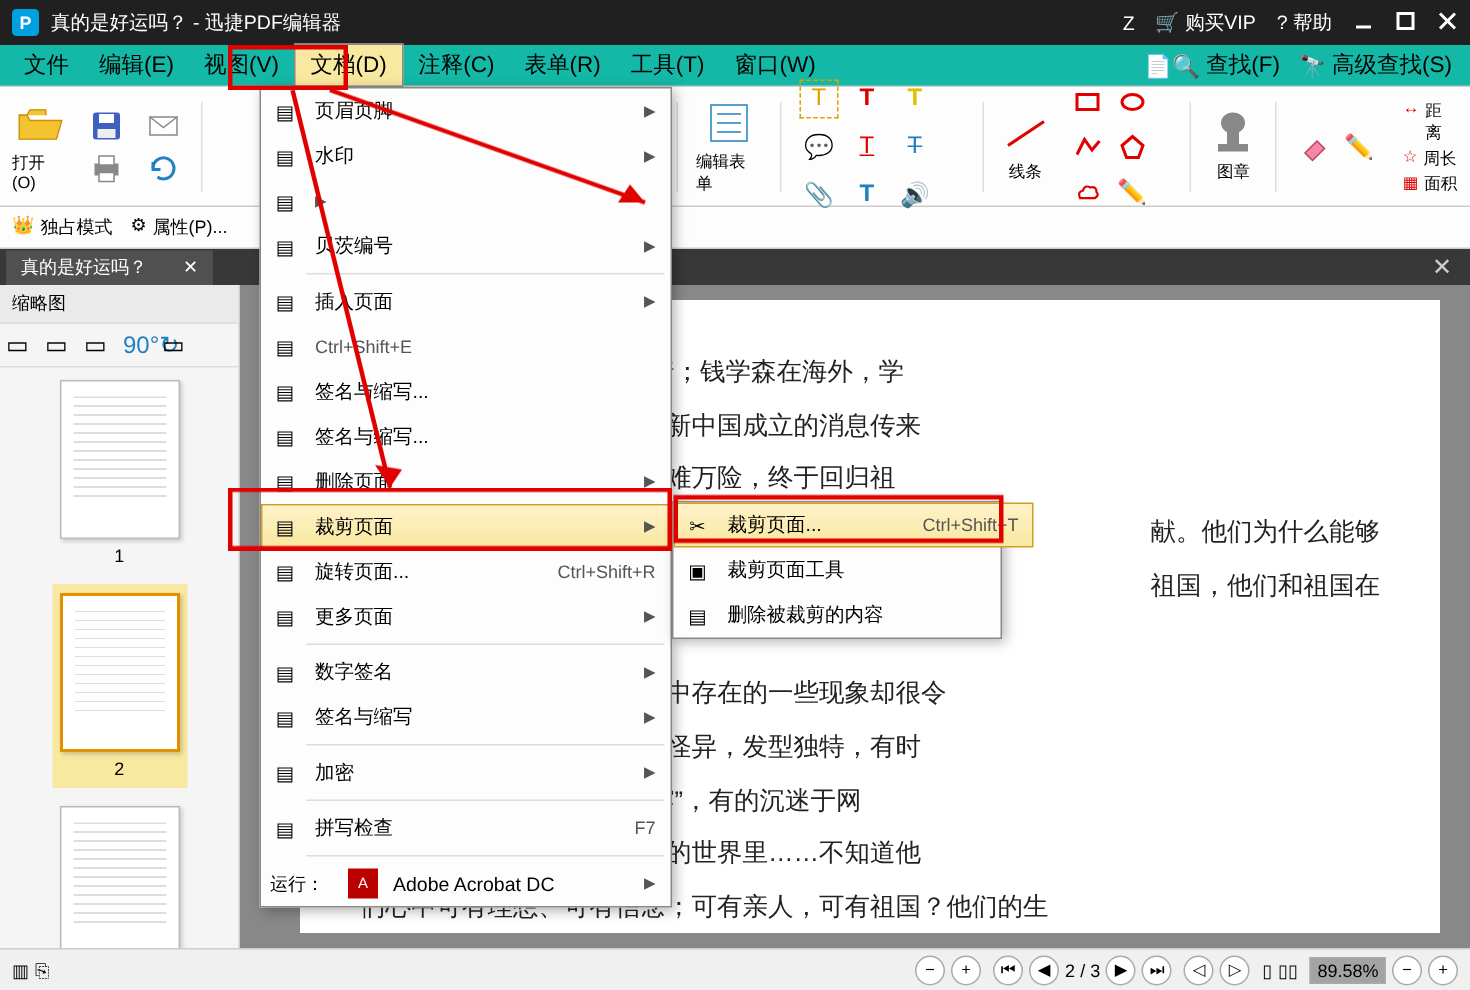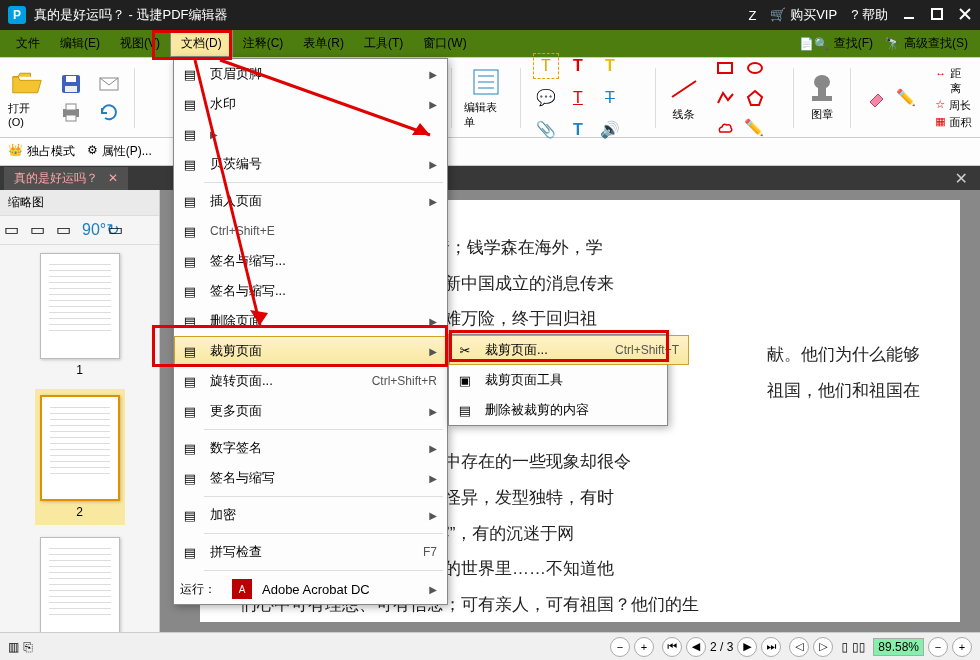--- a/index.html
+++ b/index.html
@@ -4,52 +4,52 @@
 <style>
 * { box-sizing: border-box; margin: 0; padding: 0; font-family: "Microsoft YaHei", sans-serif; }
 body { width: 980px; height: 660px; background: #f0f0f0; overflow: hidden; position: relative; }
 .titlebar { height: 30px; background: #202020; color: #fff; display: flex; align-items: center; padding: 0 8px; font-size: 13px; }
 .titlebar .logo { width: 18px; height: 18px; background: #00a0e0; border-radius: 3px; margin-right: 8px; display: flex; align-items: center; justify-content: center; color: #fff; font-weight: bold; font-size: 12px; }
 .titlebar .title { flex: 1; }
 .titlebar .right { display: flex; align-items: center; gap: 14px; }
 .titlebar .right span { cursor: pointer; }
 .globe { width: 16px; height: 16px; border-radius: 50%; background: radial-gradient(circle at 30% 30%, #ccc, #888); }
 .winbtn { width: 14px; height: 14px; display: inline-block; }
-.menubar { height: 28px; background: #4d7c0f; border-bottom: 1px solid #ccc; display: flex; align-items: center; padding: 0 6px; font-size: 12px; }
+.menubar { height: 28px; background: #14b8a6; border-bottom: 1px solid #ccc; display: flex; align-items: center; padding: 0 6px; font-size: 15px; }
 .menubar .item { padding: 4px 10px; cursor: pointer; }
 .menubar .item.active { border: 1px solid #888; background: #f8e8a0; }
 .menubar .spacer { flex: 1; }
 .menubar .right-item { display: flex; align-items: center; gap: 4px; padding: 2px 6px; cursor: pointer; }
 .ribbon { height: 80px; background: #fdfdfd; border-bottom: 1px solid #ccc; display: flex; align-items: center; padding: 4px 8px; gap: 12px; }
 .tool { display: flex; flex-direction: column; align-items: center; font-size: 11px; gap: 2px; cursor: pointer; }
 .tool .ico { width: 32px; height: 32px; display: flex; align-items: center; justify-content: center; }
 .tool-sm { width: 26px; height: 26px; display: flex; align-items: center; justify-content: center; cursor: pointer; }
 .vsep { width: 1px; height: 60px; background: #ddd; }
 .subbar { height: 28px; background: #fdfdfd; border-bottom: 1px solid #ccc; display: flex; align-items: center; padding: 0 8px; gap: 12px; font-size: 12px; }
 .doctab-strip { height: 24px; background: #383838; display: flex; align-items: center; padding: 0 4px; }
-.doctab { background: #505050; color: #fca5a5; font-size: 12px; padding: 3px 10px; display: flex; align-items: center; gap: 10px; }
+.doctab { background: #505050; color: #ffffff; font-size: 12px; padding: 3px 10px; display: flex; align-items: center; gap: 24px; }
 .doctab .x { cursor: pointer; }
 .workspace { display: flex; height: calc(660px - 30px - 28px - 80px - 28px - 24px - 28px); }
 .sidebar { width: 160px; background: #f5f5f5; border-right: 1px solid #ccc; display: flex; flex-direction: column; }
 .sidebar .hdr { background: #eaeaea; padding: 4px 8px; font-size: 12px; border-bottom: 1px solid #ddd; }
 .sidebar .tools { display: flex; gap: 6px; padding: 4px; border-bottom: 1px solid #ddd; }
 .sidebar .tools div { width: 20px; height: 20px; cursor: pointer; }
 .thumbs { flex: 1; overflow: auto; padding: 8px; display: flex; flex-direction: column; gap: 12px; align-items: center; }
 .thumb { width: 90px; display: flex; flex-direction: column; align-items: center; gap: 4px; font-size: 12px; }
 .thumb .page { width: 80px; height: 106px; background: #fff; border: 1px solid #bbb; box-shadow: 1px 1px 3px rgba(0,0,0,0.2); position: relative; }
 .thumb.selected { background: #f8e8a0; padding: 6px; }
 .thumb.selected .page { border: 2px solid #e09000; }
 .thumb .page::after { content: ""; position: absolute; top: 10px; left: 8px; right: 8px; height: 70px; background: repeating-linear-gradient(to bottom, #ddd 0, #ddd 1px, transparent 1px, transparent 6px); }
 .content { flex: 1; background: #888; position: relative; overflow: hidden; }
 .pagepaper { position: absolute; top: 10px; left: 40px; right: 20px; bottom: 10px; background: #fff; padding: 30px 40px; font-size: 17px; line-height: 2.1; font-family: "SimSun", serif; color: #222; overflow: hidden; }
 .statusbar { height: 28px; background: #f0f0f0; border-top: 1px solid #ccc; display: flex; align-items: center; padding: 0 8px; gap: 8px; font-size: 12px; }
 .statusbar .grp { display: flex; align-items: center; gap: 4px; }
 .statusbar .spacer { flex: 1; }
 .navbtn { width: 20px; height: 20px; border: 1px solid #aaa; border-radius: 50%; display: flex; align-items: center; justify-content: center; cursor: pointer; background: #fff; font-size: 11px; }
-.zoomsel { border: 1px solid #aaa; padding: 1px 4px; background: #86efac; }
+.zoomsel { border: 1px solid #aaa; padding: 1px 4px; background: #a3a3a3; }
 
 .dropdown { position: absolute; background: #fdfdfd; border: 1px solid #888; box-shadow: 2px 2px 8px rgba(0,0,0,0.3); font-size: 13px; z-index: 100; }
 .dropdown .mi { display: flex; align-items: center; padding: 5px 10px 5px 6px; gap: 10px; cursor: pointer; min-width: 240px; position: relative; }
 .dropdown .mi .mico { width: 20px; height: 20px; display: flex; align-items: center; justify-content: center; }
 .dropdown .mi .lbl { flex: 1; }
 .dropdown .mi .sc { color: #555; font-size: 12px; }
 .dropdown .mi .arrow { color: #555; font-size: 10px; }
 .dropdown .mi.hover { background: linear-gradient(#fff2c8,#f8e8a0); border: 1px solid #d0a020; padding: 4px 9px 4px 5px; }
 .dropdown .sep { height: 1px; background: #ddd; margin: 3px 4px 3px 30px; }
 .redbox { position: absolute; border: 3px solid #e00000; pointer-events: none; z-index: 200; }

